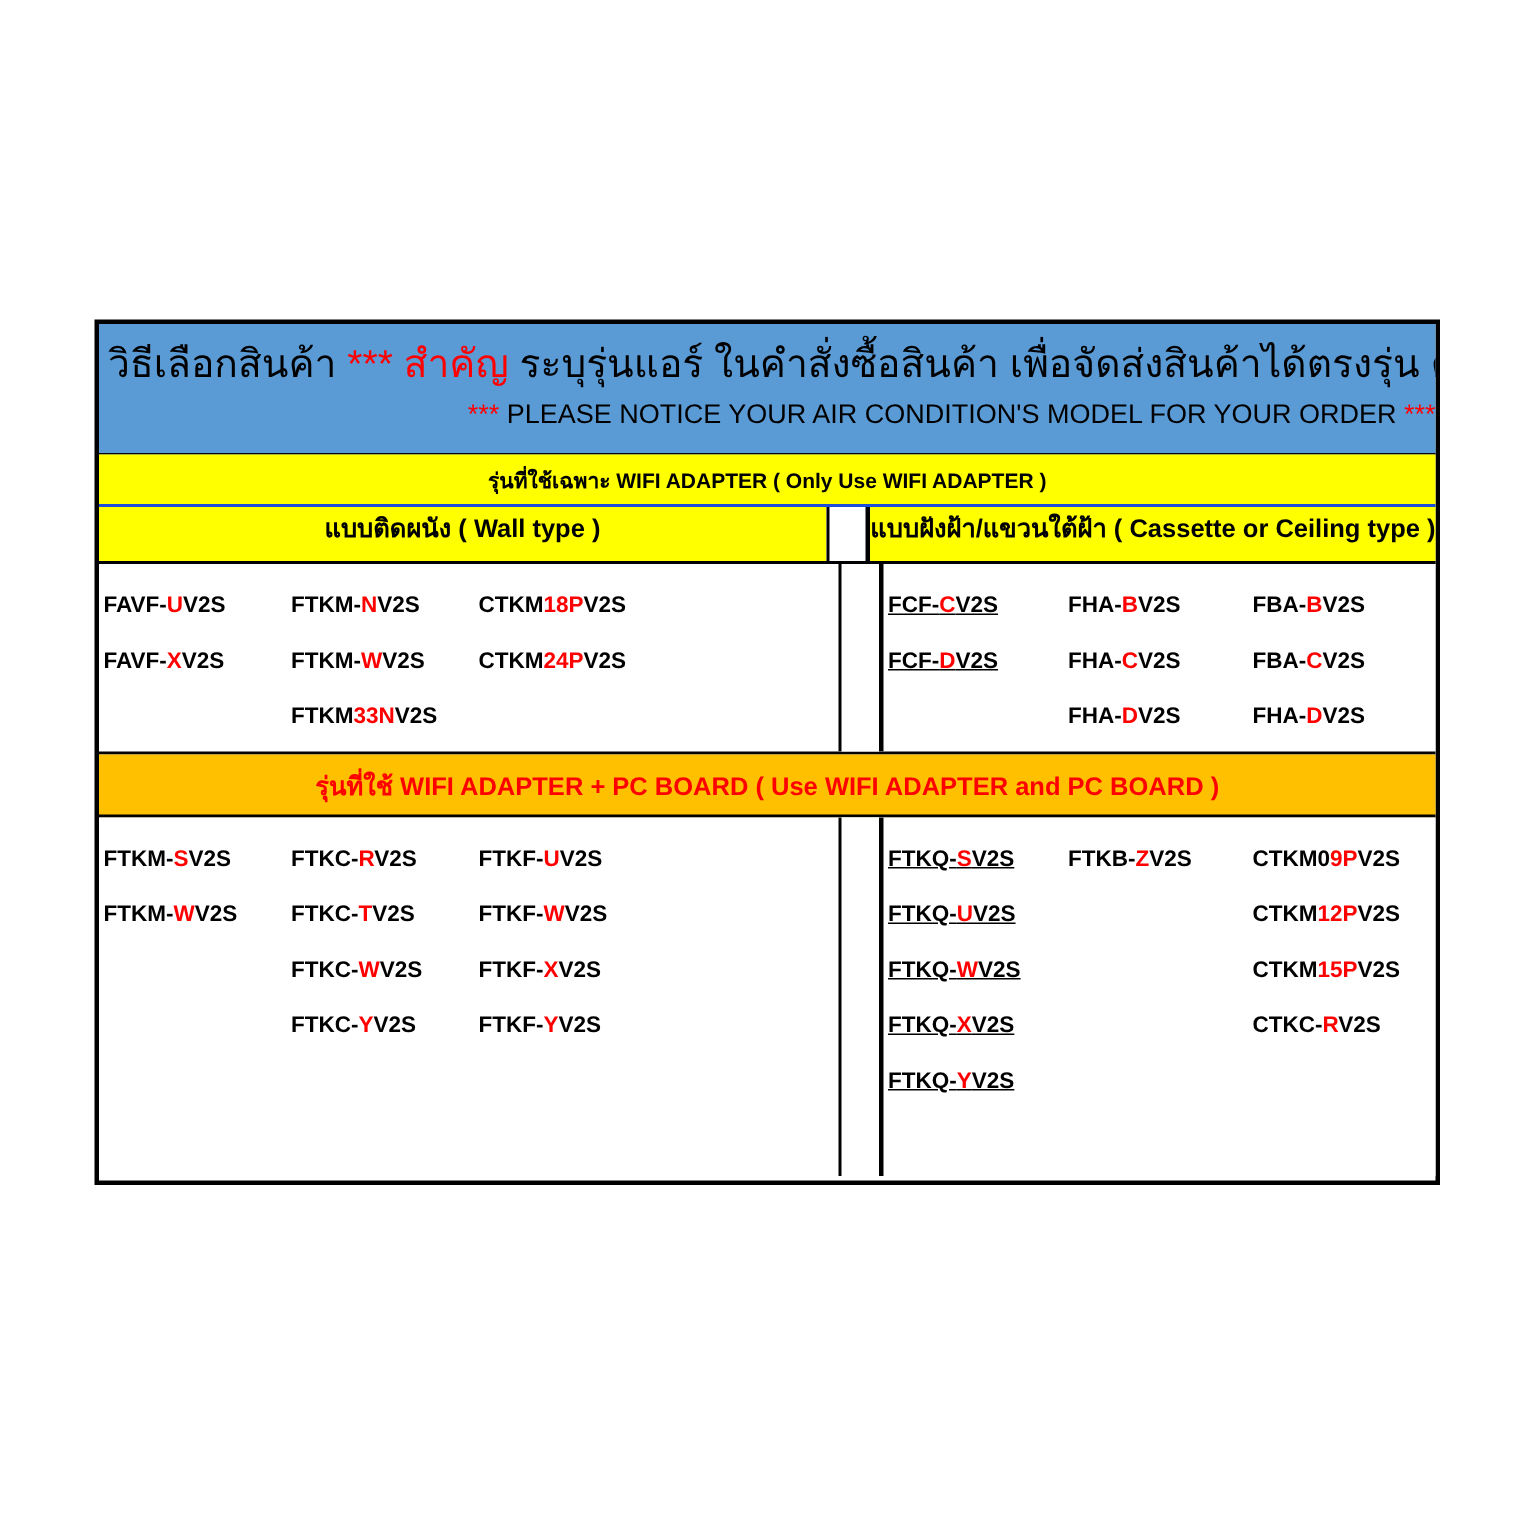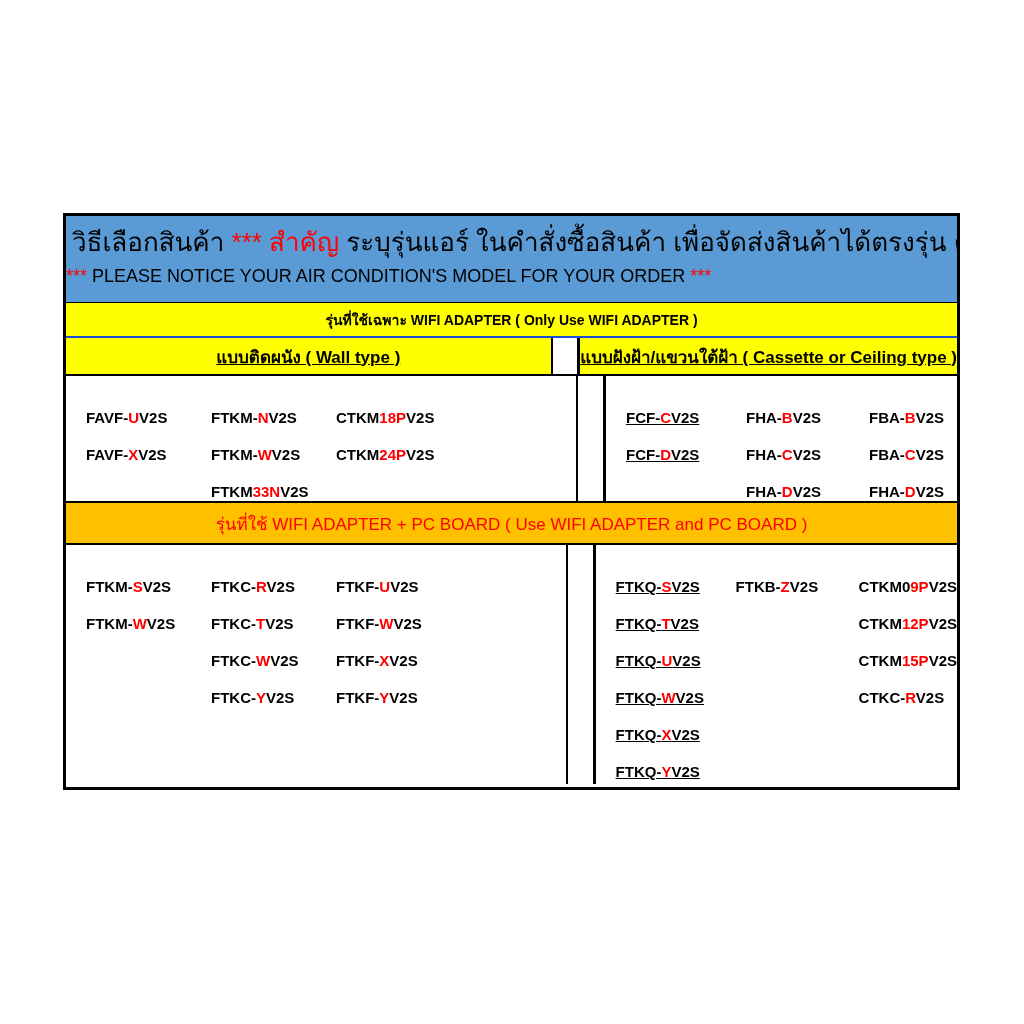--- a/index.html
+++ b/index.html
@@ -10,50 +10,50 @@
   .red{color:var(--highlight-red,#ff0000);}
   .sheet{
     position:absolute;left:63px;top:213px;width:897px;height:577px;
     box-sizing:border-box;border:3px solid #000;background:#fff;
   }
   .blue-header{
     height:87px;box-sizing:border-box;background:var(--header-blue,#5b9bd5);
     border-bottom:1px solid #000;padding-top:9px;overflow:hidden;
   }
   .h-line1{font-size:26px;line-height:34px;padding-left:6px;white-space:nowrap;}
-  .h-line2{font-size:18px;line-height:24px;text-align:left;margin-top:5px;white-space:nowrap;}
+  .h-line2{font-size:18px;line-height:24px;text-align:right;margin-top:5px;white-space:nowrap;}
   .yellow-band{
     height:35px;box-sizing:border-box;background:var(--band-yellow,#ffff00);
     border-bottom:2px solid #1d4ed8;display:flex;align-items:center;justify-content:center;
     font-weight:bold;font-size:14px;
   }
   .section-row{height:38px;box-sizing:border-box;border-bottom:2px solid #000;display:flex;}
   .section-cell{
-    background:var(--band-yellow,#ffff00);display:flex;align-items:center;justify-content:center;
-    font-weight:bold;font-size:17px;box-sizing:border-box;white-space:nowrap;text-decoration:underline;
+    background:var(--band-yellow,#ffff00);display:flex;align-items:flex-start;justify-content:center;
+    font-weight:bold;font-size:17px;box-sizing:border-box;white-space:nowrap;
   }
   .section-cell.left{width:493px;}
   .section-cell.right{flex:1;}
   .gap-col{width:30px;box-sizing:border-box;background:#fff;border-left:2px solid #000;border-right:3px solid #000;}
   .models-row{display:flex;box-sizing:border-box;background:#fff;}
   .models-row.r1{height:127px;border-bottom:2px solid #000;}
   .models-row.r2{height:239px;}
-  .region{display:flex;box-sizing:border-box;padding:23px 0 0 3px;margin-left:17px;}
+  .region{display:flex;box-sizing:border-box;padding:9px 0 0 3px;}
   .region.left{width:493px;}
   .region.right{flex:1;}
   .region.left .model-col:nth-child(1){width:125px;}
   .region.left .model-col:nth-child(2){width:125px;}
   .region.right .model-col:nth-child(1){width:120px;text-decoration:underline;}
   .region.right .model-col:nth-child(2){width:123px;}
   .model-col{display:flex;flex-direction:column;}
   .model{font-size:15px;font-weight:bold;line-height:37px;white-space:nowrap;letter-spacing:0px;}
   .orange-band{
     height:42px;box-sizing:border-box;background:var(--band-orange,#ffc000);
     border-bottom:2px solid #000;display:flex;align-items:center;justify-content:center;
-    font-weight:normal;font-size:17px;color:var(--highlight-red,#ff0000);white-space:nowrap;
+    font-weight:bold;font-size:17px;color:var(--highlight-red,#ff0000);white-space:nowrap;
   }
 </style>
 </head>
 <body>
 
 <div class="sheet">
 
   <div class="blue-header">
     <div class="h-line1"><span>วิธีเลือกสินค้า </span><span class="red">*** </span><span class="red">สำคัญ</span><span>  ระบุรุ่นแอร์ ในคำสั่งซื้อสินค้า เพื่อจัดส่งสินค้าได้ตรงรุ่น ค่ะ </span></div>
     <div class="h-line2"><span class="red">***</span><span>   PLEASE NOTICE YOUR  AIR CONDITION'S MODEL FOR YOUR ORDER </span><span class="red">***</span></div>
@@ -128,21 +128,20 @@
           <div class="model"><span>FTKF-</span><span class="red">U</span><span>V2S</span></div>
           <div class="model"><span>FTKF-</span><span class="red">W</span><span>V2S</span></div>
           <div class="model"><span>FTKF-</span><span class="red">X</span><span>V2S</span></div>
           <div class="model"><span>FTKF-</span><span class="red">Y</span><span>V2S</span></div>
         </div>
       </div>
     <div class="gap-col"></div>
     <div class="region right">
         <div class="model-col">
           <div class="model"><span>FTKQ-</span><span class="red">S</span><span>V2S</span></div>
-          <div class="model"><span>FTKQ-</span><span class="red">T</span><span>V2S</span></div>
           <div class="model"><span>FTKQ-</span><span class="red">U</span><span>V2S</span></div>
           <div class="model"><span>FTKQ-</span><span class="red">W</span><span>V2S</span></div>
           <div class="model"><span>FTKQ-</span><span class="red">X</span><span>V2S</span></div>
           <div class="model"><span>FTKQ-</span><span class="red">Y</span><span>V2S</span></div>
         </div>
         <div class="model-col">
           <div class="model"><span>FTKB-</span><span class="red">Z</span><span>V2S</span></div>
         </div>
         <div class="model-col">
           <div class="model"><span>CTKM0</span><span class="red">9P</span><span>V2S</span></div>

